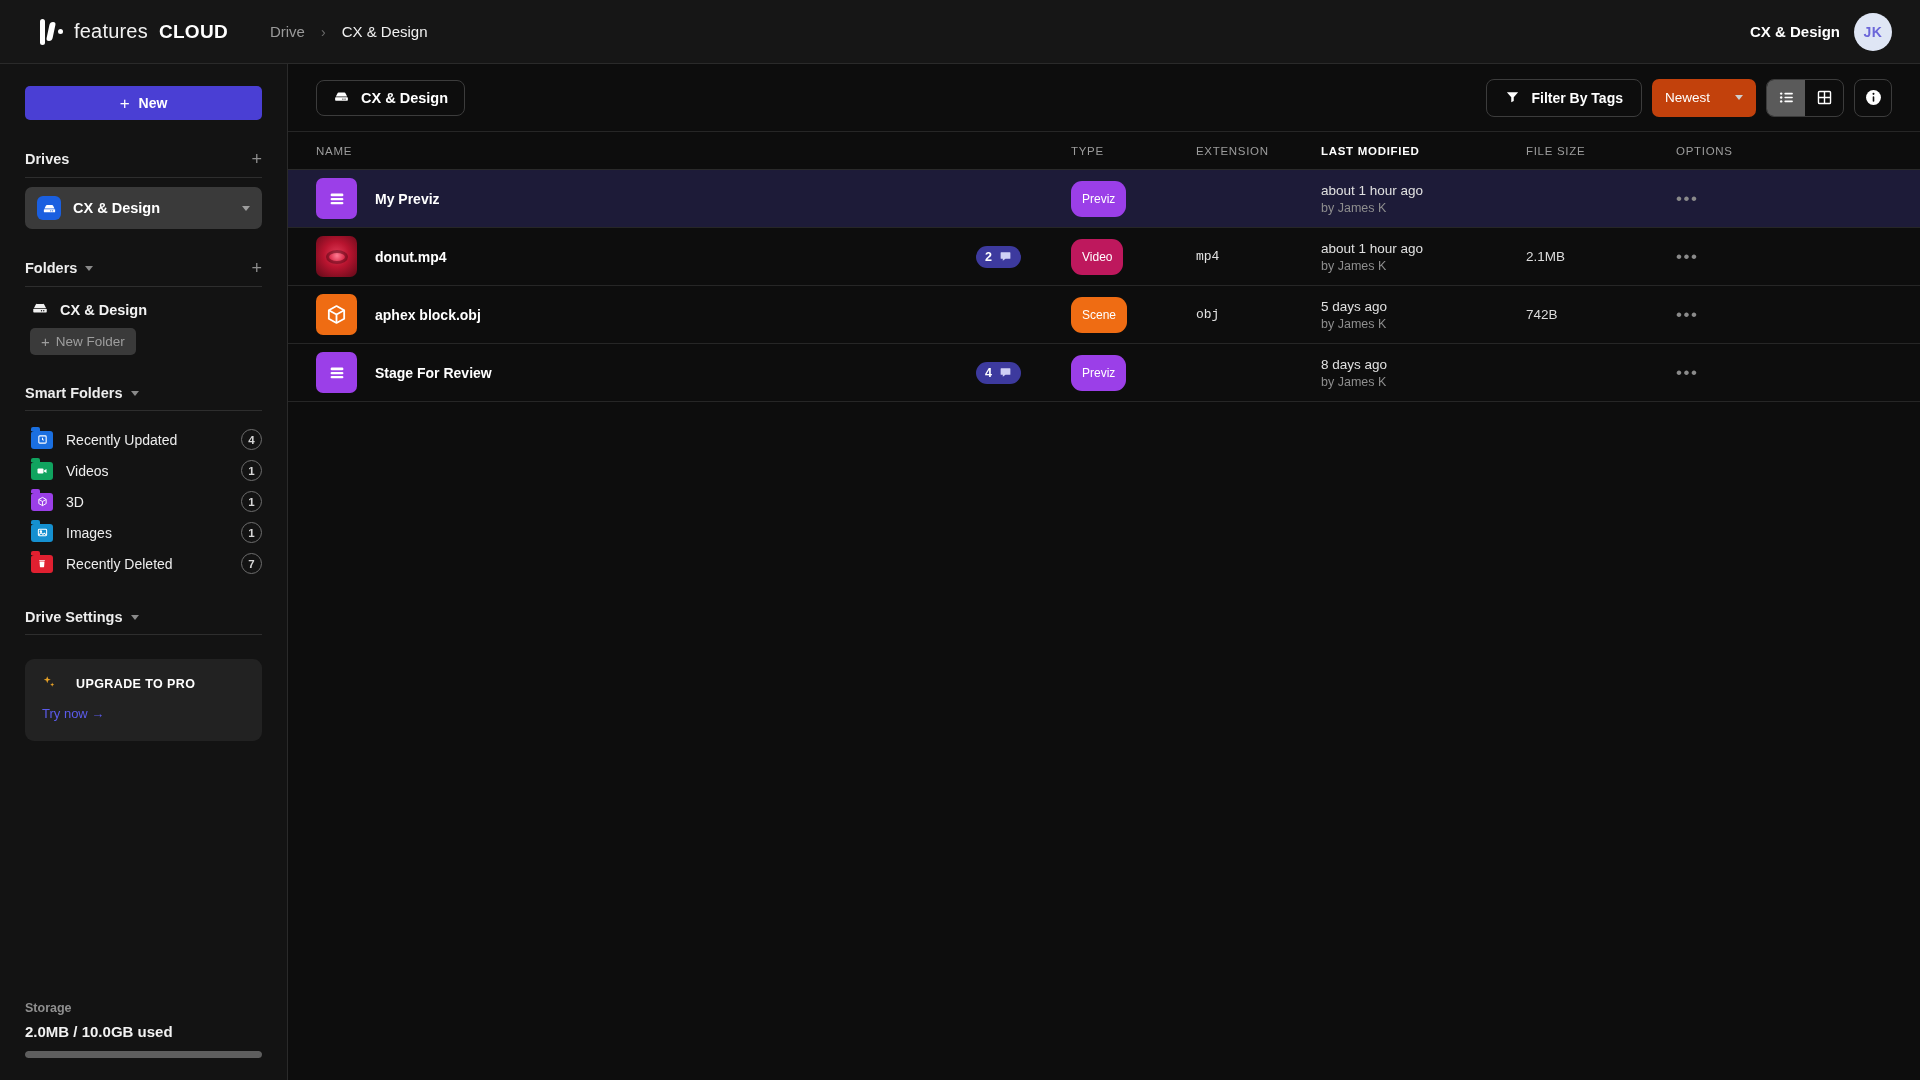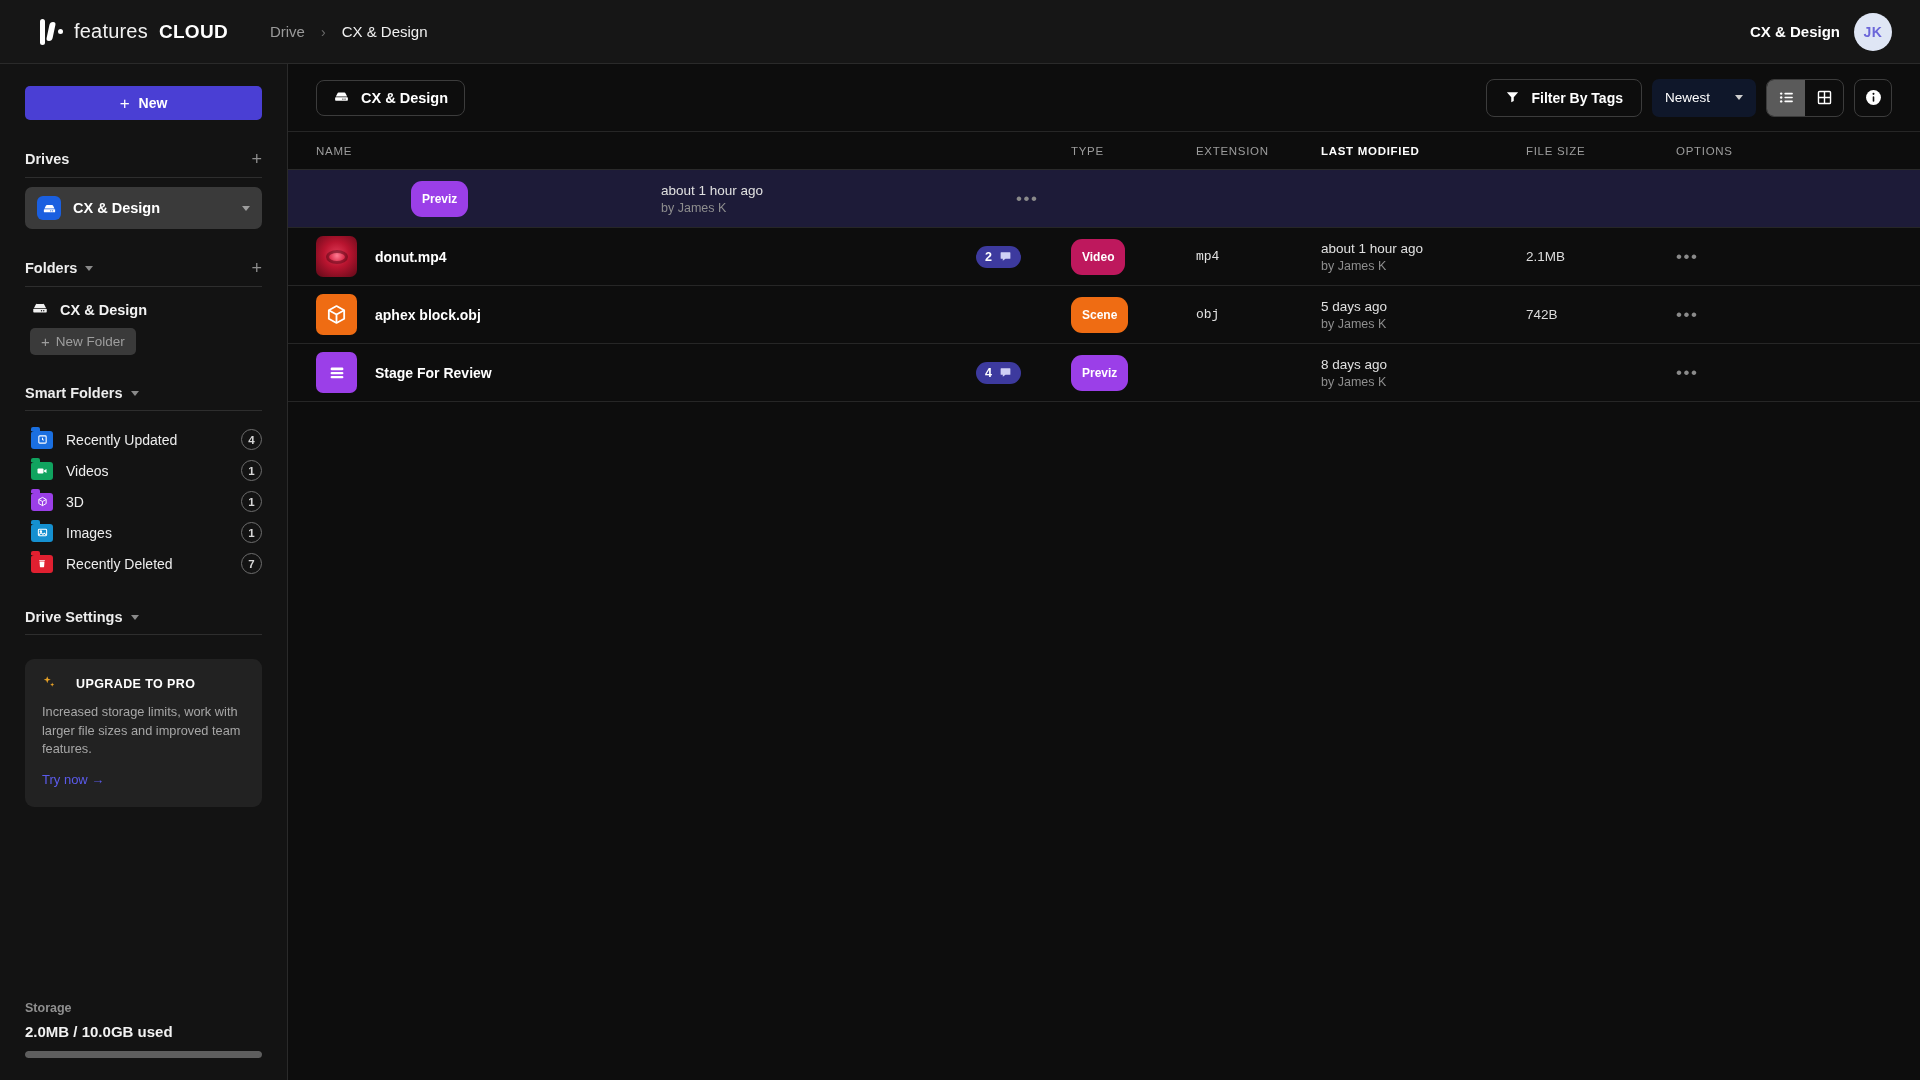--- a/index.html
+++ b/index.html
@@ -181,21 +181,21 @@
   }
   .tb-right { margin-left: auto; display: flex; align-items: center; gap: 10px; }
   .filter-btn {
     height: 38px; padding: 0 18px;
     background: transparent; border: 1px solid #3c3c3c; border-radius: 8px;
     color: #fff; font-size: 14px; font-weight: 700; font-family: inherit;
     display: inline-flex; align-items: center; gap: 11px; cursor: pointer;
   }
   .sort-btn {
     height: 38px; min-width: 104px; padding: 0 13px;
-    background: #0f172a; border: none; border-radius: 7px;
+    background: #c2410c; border: none; border-radius: 7px;
     color: #fff; font-size: 13.5px; font-family: inherit;
     display: inline-flex; align-items: center; justify-content: space-between; gap: 18px;
     cursor: pointer;
   }
   .sort-caret {
     width: 0; height: 0;
     border-left: 4.5px solid transparent;
     border-right: 4.5px solid transparent;
     border-top: 5px solid #cfcfcf;
   }
@@ -254,21 +254,21 @@
 
   .cm-badge {
     display: inline-flex; align-items: center; gap: 7px;
     background: #3d3a9e; border-radius: 11px;
     height: 22px; padding: 0 9px;
     font-size: 12.5px; font-weight: 700; color: #fff;
   }
   .type-badge {
     display: inline-flex; align-items: center; justify-content: center;
     height: 36px; padding: 0 11px; border-radius: 11px;
-    font-size: 12px; font-weight: 700; color: #fff;
+    font-size: 12px; font-weight: 400; color: #fff;
   }
   .ext-cell { font-size: 13px; color: #e2e2e2; font-family: "Liberation Mono", monospace; }
   .mod-main { font-size: 13.5px; color: #e0e0e0; }
   .mod-sub { font-size: 12.5px; color: #8e8e8e; margin-top: 3px; }
   .size-cell { font-size: 13.5px; color: #dcdcdc; }
   .dots { color: #8a8a8a; font-size: 17px; letter-spacing: 1.5px; line-height: 1; cursor: pointer; }
 
   
   .donut-thumb {
     width: 100%; height: 100%;
@@ -427,21 +427,20 @@
       <div class="upgrade-card">
         <div class="up-head">
           <span>
             <svg width="14" height="14" viewBox="0 0 24 24" fill="#e8a227">
                 <path d="M9 2l1.6 4.4L15 8l-4.4 1.6L9 14l-1.6-4.4L3 8l4.4-1.6z"></path>
                 <path d="M17.5 13l.9 2.5 2.6 1-2.6.9-.9 2.6-.9-2.6-2.6-.9 2.6-1z"></path>
               </svg>
           </span>
           <span class="up-title">UPGRADE TO PRO</span>
         </div>
-        <div class="up-body">Increased storage limits, work with larger file sizes and improved team features.</div>
         <span class="up-link">Try now →</span>
       </div>
     </div>
 
     <div class="storage">
       <div class="st-label">Storage</div>
       <div class="st-value">2.0MB / 10.0GB used</div>
       <div class="st-track">
         <div class="st-fill" style="width:100%"></div>
       </div>
@@ -512,20 +511,30 @@
         <span class="th col-name">NAME</span>
         <span class="th col-badge"></span>
         <span class="th col-type">TYPE</span>
         <span class="th col-ext">EXTENSION</span>
         <span class="th col-mod active">LAST MODIFIED</span>
         <span class="th col-size">FILE SIZE</span>
         <span class="th col-opt">OPTIONS</span>
       </div>
 
       <div class="row selected">
+        <div class="col-name name-cell">
+          <span class="file-ico" style="background:#9b3fe8">
+            <svg width="22" height="22" viewBox="0 0 24 24" fill="#fff">
+                <rect x="5" y="6" width="14" height="3" rx="1.5"></rect>
+                <rect x="5" y="11" width="14" height="2.4" rx="1.2"></rect>
+                <rect x="5" y="15.4" width="14" height="2.4" rx="1.2"></rect>
+              </svg>
+          </span>
+          <span class="file-name">My Previz</span>
+        </div>
         <div class="col-badge"></div>
         <div class="col-type">
           <span class="type-badge" style="background:#9b3fe8">Previz</span>
         </div>
         <div class="col-ext ext-cell"></div>
         <div class="col-mod">
           <div class="mod-main">about 1 hour ago</div>
           <div class="mod-sub">by James K</div>
         </div>
         <div class="col-size size-cell"></div>

